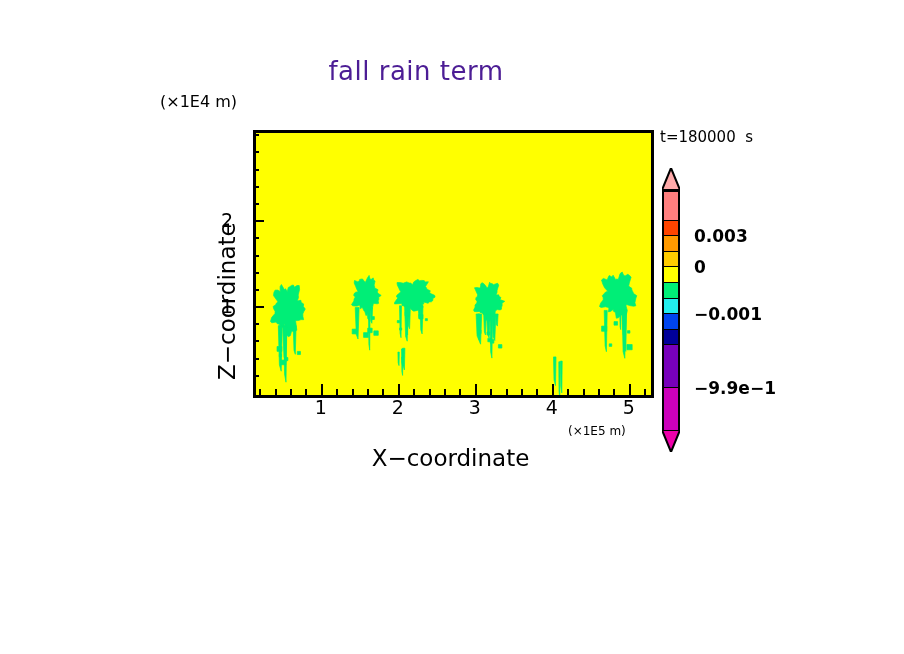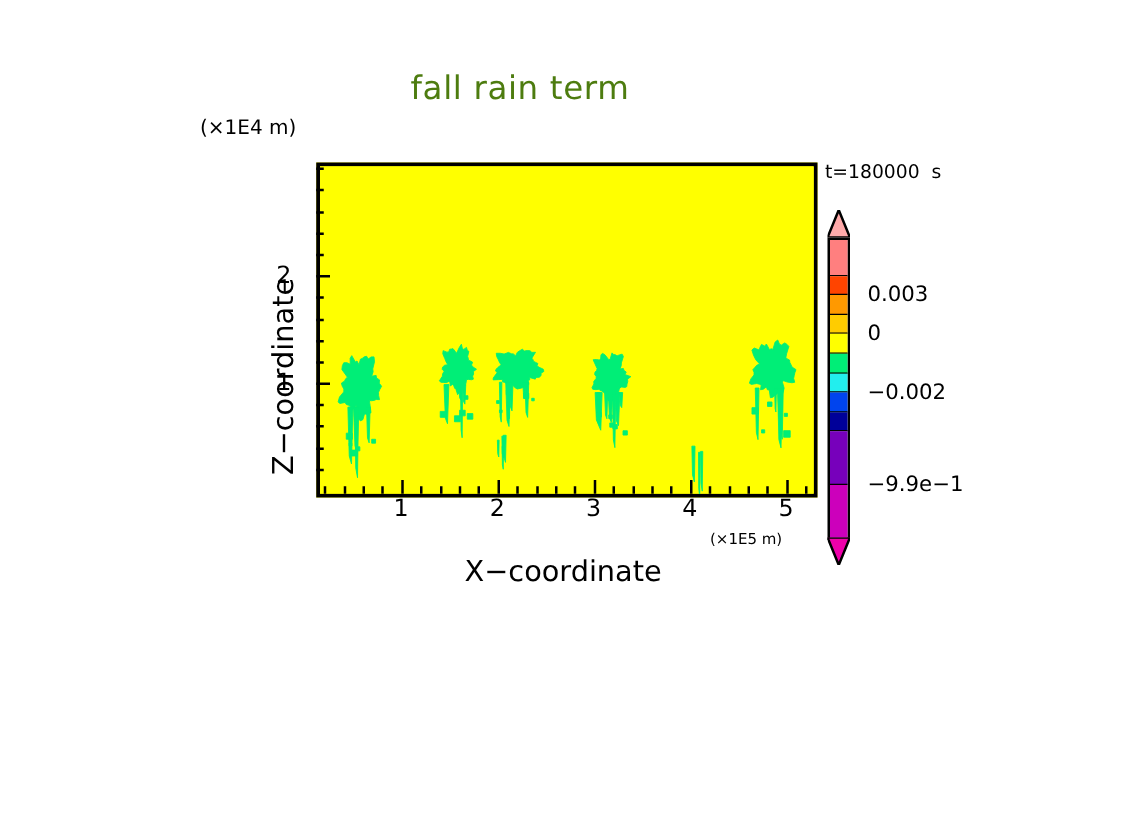--- a/index.html
+++ b/index.html
@@ -19,21 +19,21 @@
 
   .abs { position: absolute; }
 
   
   #plot-title {
     left: 0; top: 56px;
     width: 832px;
     text-align: center;
     font-size: 26px;
     letter-spacing: 0.5px;
-    color: #4d7c0f;
+    color: #4c1d95;
     white-space: pre;
   }
 
   
   #y-unit-label {
     left: 160px; top: 92px;
     font-size: 16px;
     white-space: pre;
   }
   #x-unit-label {
@@ -109,20 +109,21 @@
   .cb-band { width: 100%; display: block; }
   .cb-arrow { position: absolute; left: 0; width: 18px; height: 22px; }
   #cb-arrow-top { top: 0; }
   #cb-arrow-bottom { bottom: -22px; }
   .cb-label {
     position: absolute;
     left: 32px;
     font-size: 17px;
     transform: translateY(-50%);
     white-space: pre;
+    font-weight: bold;
   }
 </style>
 </head>
 <body>
 
 <div class="abs" id="plot-title">fall rain term</div>
 
 <div class="abs" id="y-unit-label">(×1E4 m)</div>
 <div class="abs" id="x-unit-label">(×1E5 m)</div>
 
@@ -277,16 +278,16 @@
       <div class="cb-band" style="height: 14px; background: rgb(0, 0, 153); border-bottom: 1px solid rgb(0, 0, 0);"></div>
       <div class="cb-band" style="height: 42px; background: rgb(119, 0, 187); border-bottom: 1px solid rgb(0, 0, 0);"></div>
       <div class="cb-band" style="height: 42px; background: rgb(204, 0, 187);"></div>
     </div>
   <svg class="cb-arrow" id="cb-arrow-bottom" viewBox="0 0 18 22" preserveAspectRatio="none" style="top: 262px; bottom: auto;">
       <path d="M9,22 L0,0 L18,0 Z" fill="#ee00aa" stroke="#000" stroke-width="2" stroke-linejoin="miter"></path>
     </svg>
   <div id="colorbar-labels" style="position:absolute; left:0; top:0; width:130px; height:232px;">
       <div class="cb-label" style="top: 68px;">0.003</div>
       <div class="cb-label" style="top: 99px;">0</div>
-      <div class="cb-label" style="top: 146px;">−0.002</div>
+      <div class="cb-label" style="top: 146px;">−0.001</div>
       <div class="cb-label" style="top: 220px;">−9.9e−1</div>
     </div>
 </div>
 
 </body></html>

